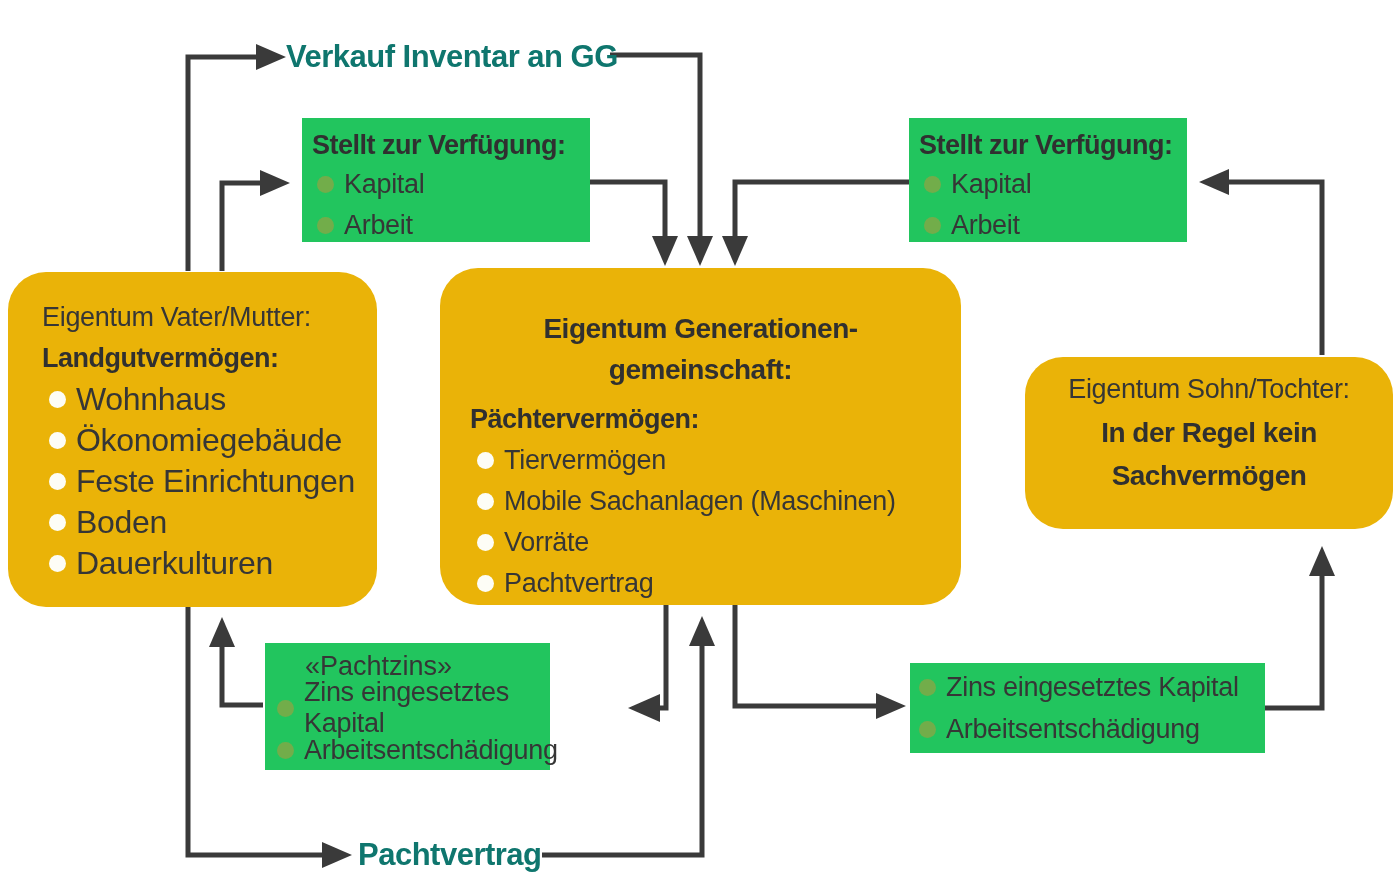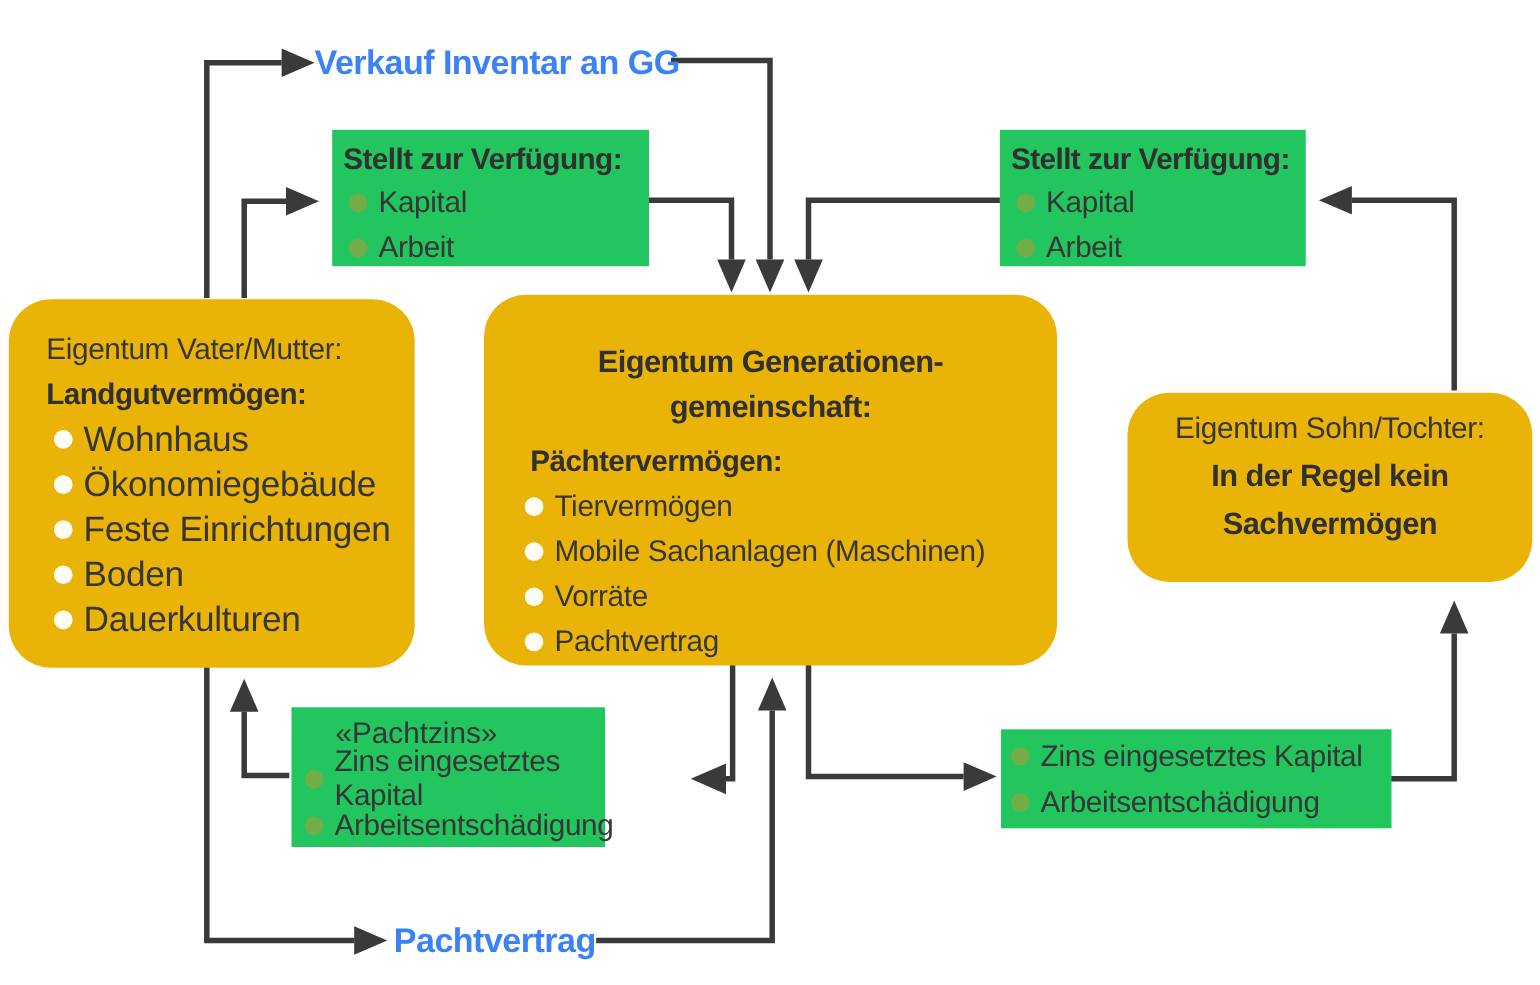--- a/index.html
+++ b/index.html
@@ -10,29 +10,29 @@
   svg.connectors{position:absolute;left:0;top:0;}
   .box-green{position:absolute;background:#eab308;border-radius:38px;}
   .box-gray{position:absolute;background:#22c55e;}
   .line{height:41px;display:flex;align-items:center;font-size:27px;letter-spacing:-0.3px;}
   .bold{font-weight:bold;letter-spacing:-0.5px;color:#303030;}
   .center{justify-content:center;text-align:center;}
   .row{display:flex;align-items:center;}
   .dot{width:17px;height:17px;border-radius:50%;flex:0 0 auto;margin-right:10px;}
   .dot-white{background:#fdfdf6;}
   .dot-green{background:#72ad4a;}
-  .flow-label{position:absolute;font-weight:bold;font-size:31px;color:#3b82f6;letter-spacing:-0.5px;white-space:nowrap;}
+  .flow-label{position:absolute;font-weight:bold;font-size:31px;color:#0f766e;letter-spacing:-0.5px;white-space:nowrap;}
   
   #parents{left:8px;top:272px;width:369px;height:335px;padding-top:25px;box-sizing:border-box;}
   #parents .head{margin-left:34px;}
   #parents .row{margin-left:41px;height:41px;font-size:32px;letter-spacing:-0.3px;}
   
   #gg{left:440px;top:268px;width:521px;height:337px;padding-top:40px;box-sizing:border-box;}
   #gg .title{font-size:28px;}
-  #gg .sub{margin-left:42px;margin-top:9px;}
+  #gg .sub{margin-left:30px;margin-top:9px;}
   #gg .row{margin-left:37px;height:41px;font-size:27px;letter-spacing:-0.3px;}
   
   #children{left:1025px;top:357px;width:368px;height:172px;padding-top:11px;box-sizing:border-box;}
   #children .line{height:43px;}
   #children .bold{font-size:28px;}
   
   .provide{width:288px;height:124px;padding-top:8px;box-sizing:border-box;}
   .provide .head{margin-left:10px;height:38px;display:flex;align-items:center;font-size:27px;}
   .provide .row{margin-left:15px;height:41px;font-size:27px;letter-spacing:-0.3px;}
   #provide-left{left:302px;top:118px;}

